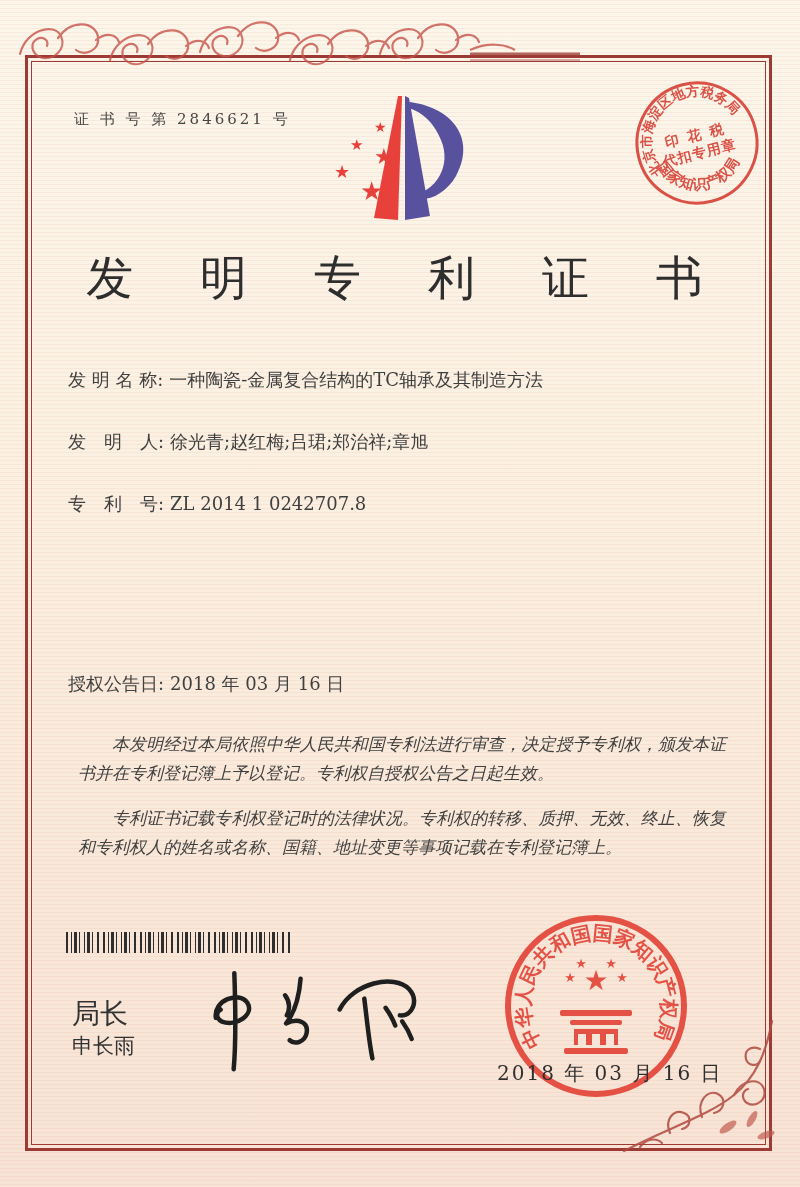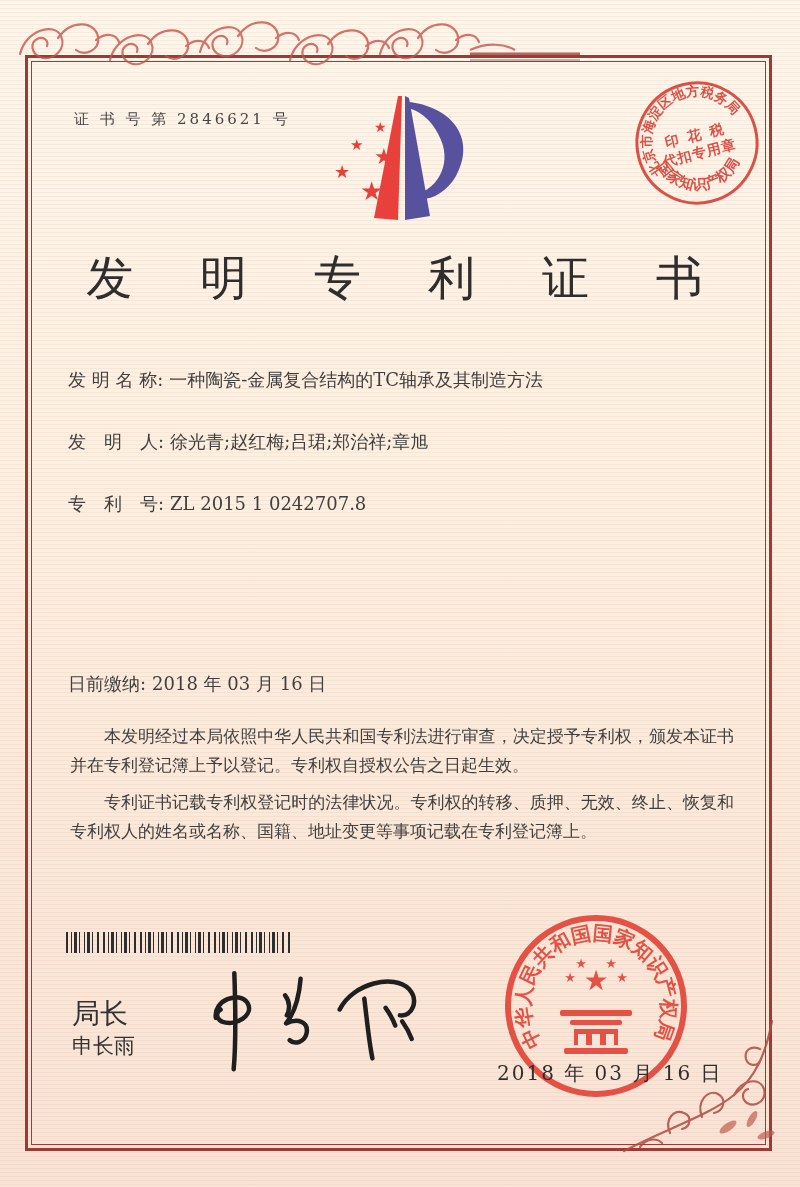--- a/index.html
+++ b/index.html
@@ -21,21 +21,21 @@
   }
   .cert-no{position:absolute;left:74px;top:110px;font-size:15px;letter-spacing:3px;color:#454545;}
   .title{
     position:absolute;left:0;right:0;top:247px;text-align:center;
     font-size:47px;letter-spacing:26px;color:#2e2e2e;font-weight:500;margin-left:15px;
   }
   .field{position:absolute;left:68px;right:60px;font-size:18px;color:#3f3f3f;white-space:nowrap;}
   .flabel{white-space:pre;}
   .fvalue{margin-left:6px;}
   .paras{position:absolute;left:62px;right:58px;top:714px;font-size:17px;line-height:29px;color:#404040;text-align:justify;}
-  .paras p{margin:8px;text-indent:2em;}
+  .paras p{margin:16px;text-indent:2em;font-style:italic;}
   .barcode{
     position:absolute;left:66px;top:932px;width:224px;height:21px;
     background:repeating-linear-gradient(90deg,
       #2e2e2e 0 2px, rgba(0,0,0,0) 2px 5px,
       #2e2e2e 5px 6px, rgba(0,0,0,0) 6px 8px,
       #2e2e2e 8px 11px, rgba(0,0,0,0) 11px 13px,
       #2e2e2e 13px 14px, rgba(0,0,0,0) 14px 18px,
       #2e2e2e 18px 19px, rgba(0,0,0,0) 19px 21px,
       #2e2e2e 21px 24px, rgba(0,0,0,0) 24px 26px,
       #2e2e2e 26px 27px, rgba(0,0,0,0) 27px 31px,
@@ -126,24 +126,24 @@
 
   <div class="title">发 明 专 利 证 书</div>
 
   <div class="field" style="top:368px">
     <span class="flabel">发 明 名 称:</span><span class="fvalue">一种陶瓷-金属复合结构的TC轴承及其制造方法</span>
   </div>
   <div class="field" style="top:430px">
     <span class="flabel">发　明　人:</span><span class="fvalue">徐光青;赵红梅;吕珺;郑治祥;章旭</span>
   </div>
   <div class="field" style="top:492px">
-    <span class="flabel">专　利　号:</span><span class="fvalue">ZL 2015 1 0242707.8</span>
+    <span class="flabel">专　利　号:</span><span class="fvalue">ZL 2014 1 0242707.8</span>
   </div>
   <div class="field" style="top:672px">
-    <span class="flabel">日前缴纳:</span><span class="fvalue">2018 年 03 月 16 日</span>
+    <span class="flabel">授权公告日:</span><span class="fvalue">2018 年 03 月 16 日</span>
   </div>
 
   <div class="paras">
     <p>本发明经过本局依照中华人民共和国专利法进行审查，决定授予专利权，颁发本证书并在专利登记簿上予以登记。专利权自授权公告之日起生效。</p>
     <p>专利证书记载专利权登记时的法律状况。专利权的转移、质押、无效、终止、恢复和专利权人的姓名或名称、国籍、地址变更等事项记载在专利登记簿上。</p>
   </div>
 
   <div class="barcode"></div>
 
   <div class="director-title">局长</div>

